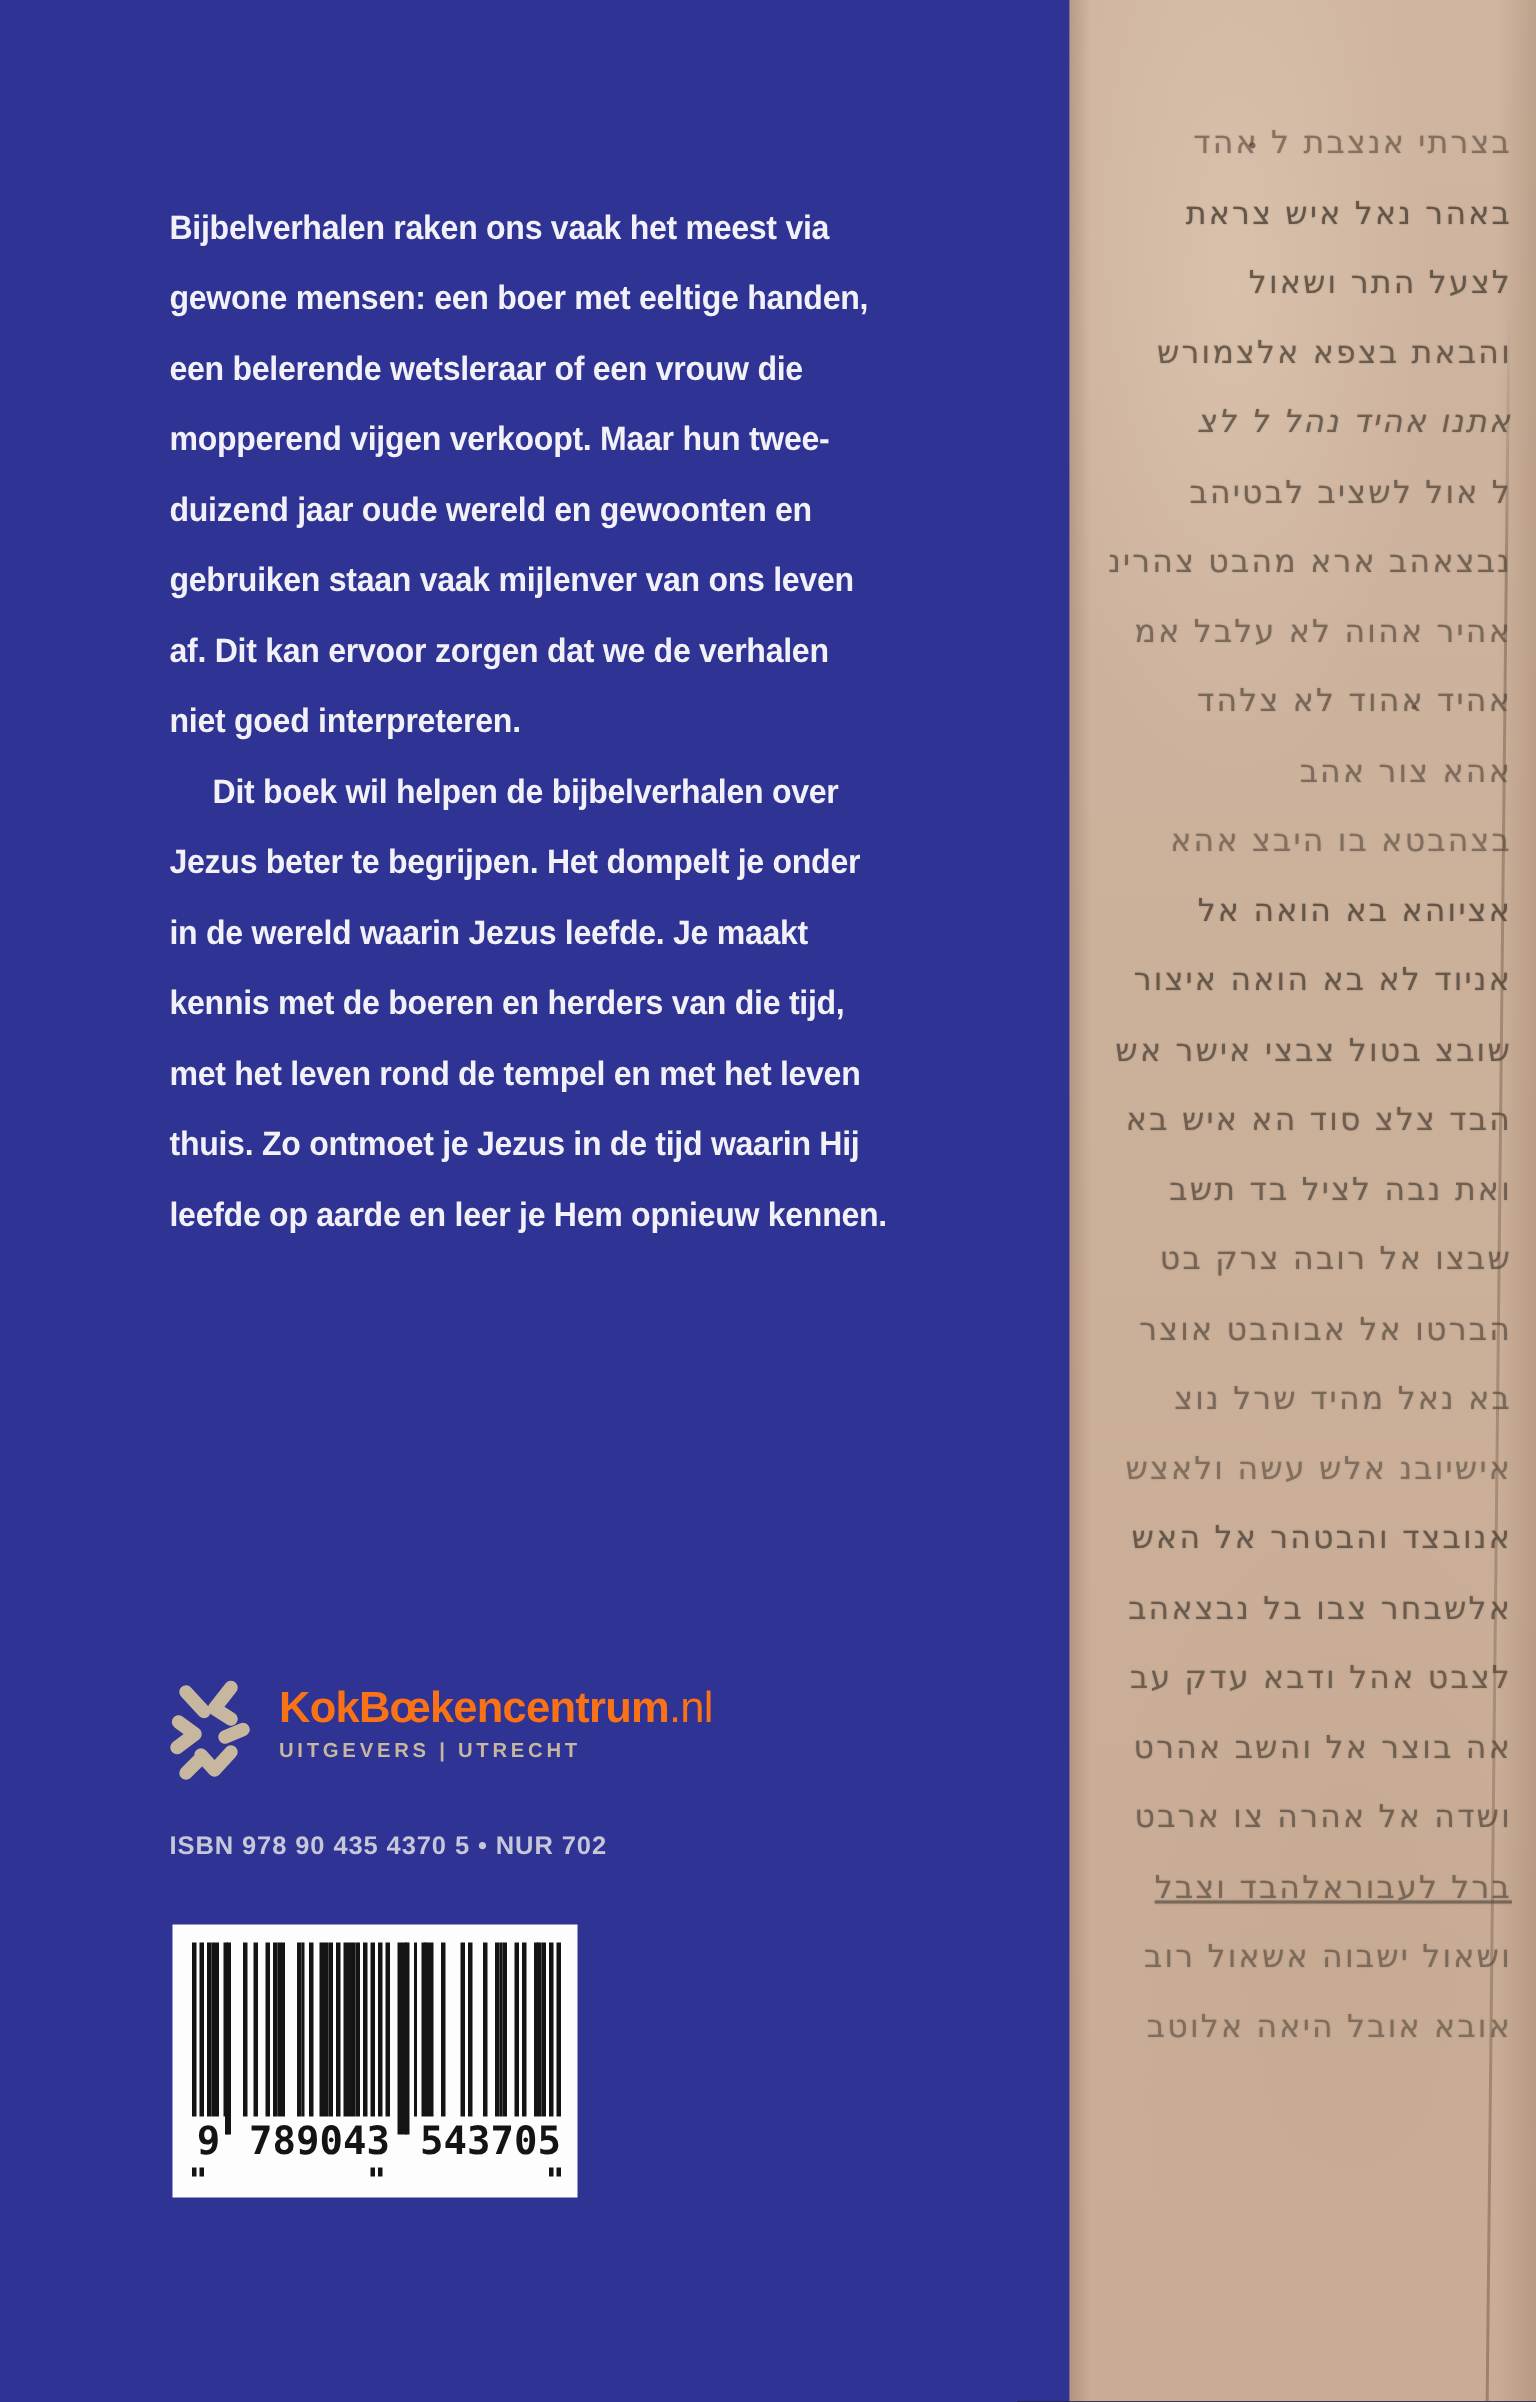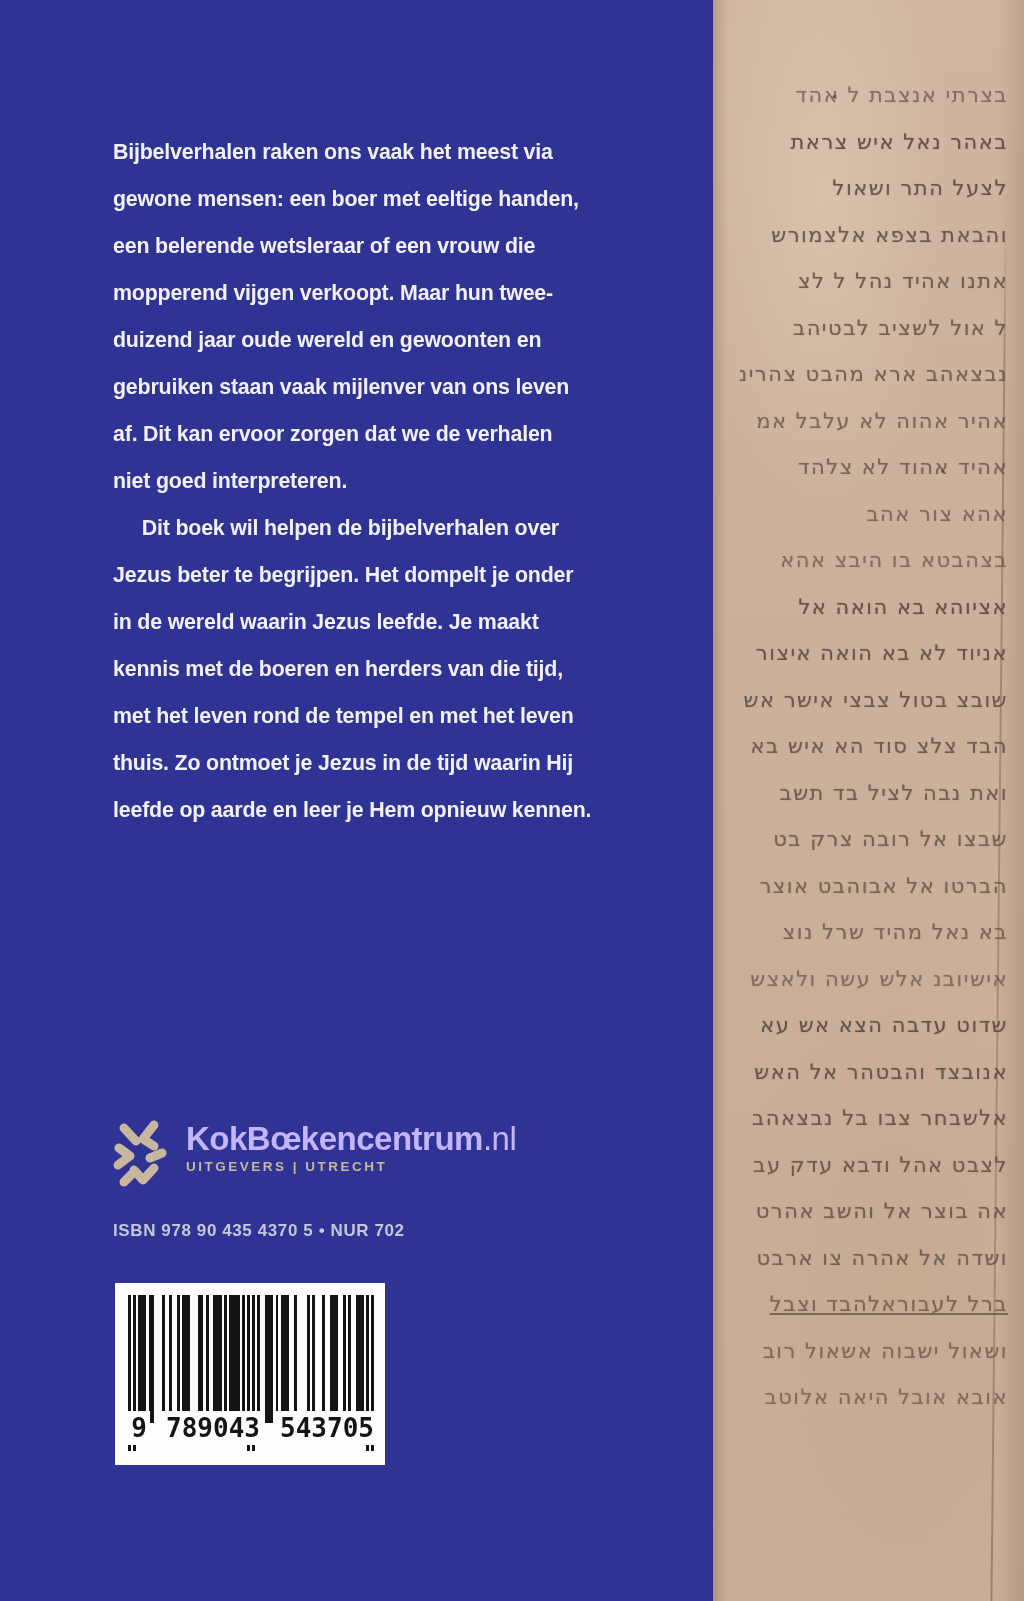--- a/index.html
+++ b/index.html
@@ -25,22 +25,22 @@
   .blurb-line{
     height:47px;line-height:47px;
     white-space:pre;
   }
 
   
   .logo-block{position:absolute;left:110px;top:1118px;height:72px;}
   .logo-mark{position:absolute;left:0;top:2px;width:62px;height:68px;}
   .logo-text{position:absolute;left:76px;top:4px;color:#c6b79e;}
   .logo-title{
-    font-size:33px;font-weight:bold;letter-spacing:-0.5px;
-    color:#c4b5fd;line-height:34px;white-space:nowrap;
+    font-size:29px;font-weight:bold;letter-spacing:-0.5px;
+    color:#f97316;line-height:34px;white-space:nowrap;
   }
   .logo-tld{font-weight:normal;}
   .logo-tagline{
     margin-top:3px;
     font-size:13.5px;font-weight:bold;letter-spacing:2.5px;
     color:#c6b79e;white-space:nowrap;
   }
 
   
   .isbn-line{
@@ -199,37 +199,36 @@
         <div class="bc-group" style="left: 161px; width: 102px;">543705</div>
       </div>
   </div>
 
   <div class="scroll-panel">
     <div class="manuscript-lines">
         <div class="ms-line" style="padding-left: 0px; opacity: 0.68;">בצרתי אנצבת ל אהד</div>
         <div class="ms-line" style="padding-left: 1px; opacity: 0.95;">באהר נאל איש צראת</div>
         <div class="ms-line" style="padding-left: 2px; opacity: 0.92;">לצעל    התר ושאול</div>
         <div class="ms-line" style="padding-left: 3px; opacity: 0.89;">והבאת בצפא   אלצמורש</div>
-        <div class="ms-line" style="padding-left: 4px; opacity: 0.86;">אתנו אהיד נהל ל לצ</div>
+        <div class="ms-line" style="padding-left: 4px; opacity: 0.86; font-style: italic;">אתנו אהיד נהל ל לצ</div>
         <div class="ms-line" style="padding-left: 5px; opacity: 0.83;">ל אול לשציב לבטיהב</div>
         <div class="ms-line" style="padding-left: 6px; opacity: 0.8;">נבצאהב ארא מהבט צהרינ</div>
         <div class="ms-line" style="padding-left: 8px; opacity: 0.74;">אהיר אהוה לא עלבל אמ</div>
         <div class="ms-line" style="padding-left: 7px; opacity: 0.77;">אהיד אהוד לא צלהד</div>
         <div class="ms-line" style="padding-left: 9px; opacity: 0.71;">אהא צור אהב</div>
         <div class="ms-line" style="padding-left: 10px; opacity: 0.68;">בצהבטא בו היבצ אהא</div>
         <div class="ms-line" style="padding-left: 11px; opacity: 0.95;">אציוהא בא הואה אל</div>
         <div class="ms-line" style="padding-left: 12px; opacity: 0.92;">אניוד לא בא הואה איצור</div>
         <div class="ms-line" style="padding-left: 13px; opacity: 0.89;">שובצ בטול צבצי אישר אש</div>
         <div class="ms-line" style="padding-left: 14px; opacity: 0.86;">הבד צלצ סוד הא איש בא</div>
         <div class="ms-line" style="padding-left: 15px; opacity: 0.83;">ואת נבה לציל בד תשב</div>
         <div class="ms-line" style="padding-left: 16px; opacity: 0.8;">שבצו אל רובה צרק בט</div>
         <div class="ms-line" style="padding-left: 17px; opacity: 0.77;">הברטו אל אבוהבט אוצר</div>
         <div class="ms-line" style="padding-left: 18px; opacity: 0.74;">בא נאל מהיד שרל נוצ</div>
         <div class="ms-line" style="padding-left: 20px; opacity: 0.68;">אישיובנ אלש עשה ולאצש</div>
-        <div class="ms-line" style="padding-left: 21px; opacity: 0.95;">שדוט עדבה הצא אש עא</div>
         <div class="ms-line" style="padding-left: 22px; opacity: 0.92;">אנובצד והבטהר אל האש</div>
         <div class="ms-line" style="padding-left: 23px; opacity: 0.89;">אלשבחר צבו בל נבצאהב</div>
         <div class="ms-line" style="padding-left: 24px; opacity: 0.86;">לצבט אהל ודבא עדק עב</div>
         <div class="ms-line" style="padding-left: 25px; opacity: 0.83;">אה בוצר אל והשב אהרט</div>
         <div class="ms-line" style="padding-left: 0px; opacity: 0.8;">ושדה אל אהרה צו ארבט</div>
         <div class="ms-line" style="padding-left: 2px; opacity: 0.74; text-decoration: underline;">ברל לעבוראלהבד וצבל</div>
         <div class="ms-line" style="padding-left: 3px; opacity: 0.71;">ושאול ישבוה אשאול רוב</div>
         <div class="ms-line" style="padding-left: 4px; opacity: 0.68;">אובא אובל היאה אלוטב</div>
       </div>
     <div class="crack"></div>

